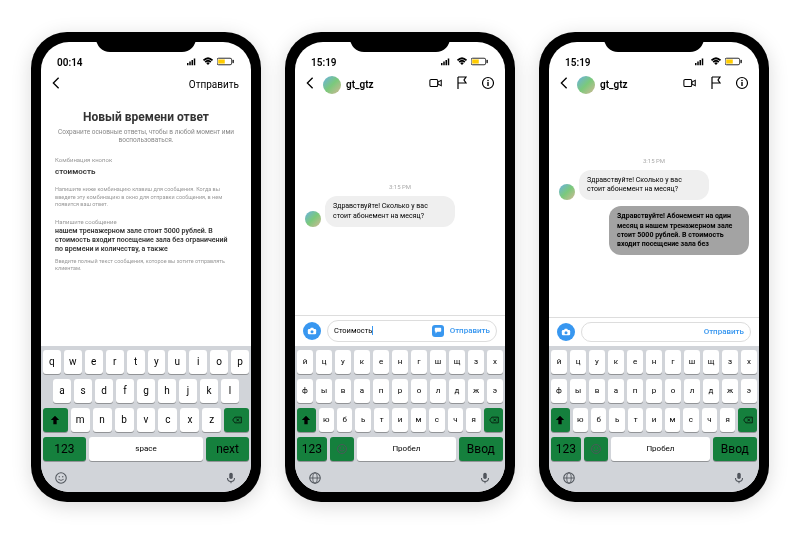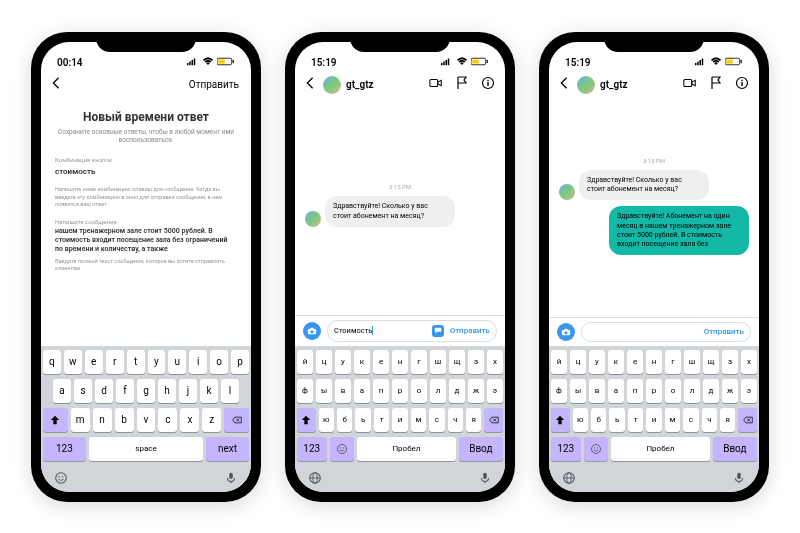--- a/index.html
+++ b/index.html
@@ -123,23 +123,24 @@
   }
   .bubble {
     background: #efefef;
     border-radius: 12px;
     padding: 6px 8px;
     font-size: 7px;
     line-height: 1.3;
     max-width: 130px;
   }
   .bubble-out {
-    background: #14b8a6;
+    background: #a3a3a3;
     margin-left: auto;
     max-width: 140px;
+    font-weight: bold;
   }
   .composer {
     display: flex;
     align-items: center;
     gap: 6px;
     padding: 4px 8px;
     border-top: 0.5px solid #ddd;
   }
   .composer-cam {
     width: 18px;
@@ -204,22 +205,22 @@
     display: flex;
     align-items: center;
     justify-content: center;
     height: 24px;
     flex: 1;
     min-width: 0;
     color: #000;
   }
   .key-ru { font-size: 8px; }
   .key-special {
-    background: #c4b5fd;
-    font-size: 10px;
+    background: #15803d;
+    font-size: 12px;
   }
   .key-space { flex: 4; font-size: 8px; }
   .key-shift svg, .key-del svg { width: 10px; height: 10px; }
   .kb-bottom {
     display: flex;
     justify-content: space-between;
     padding: 4px 10px 0;
   }
   .kb-emoji, .kb-mic { width: 16px; height: 16px; display: flex; align-items: center; justify-content: center; }
   .kb-emoji svg, .kb-mic svg { width: 14px; height: 14px; fill: #50555c; }

